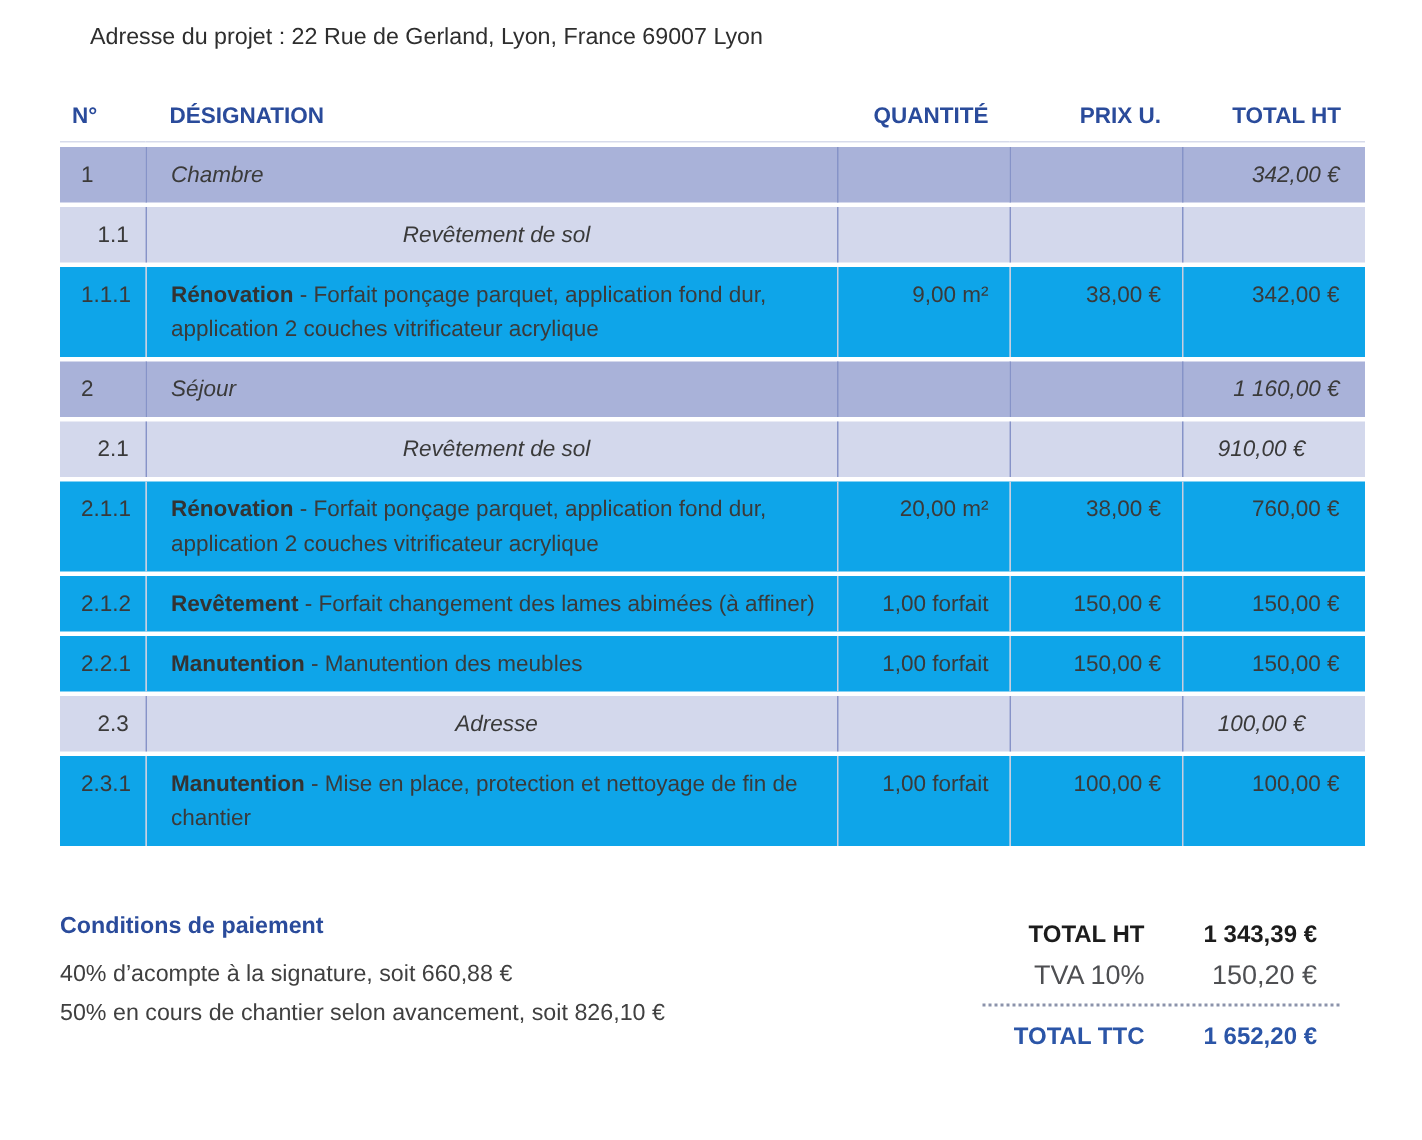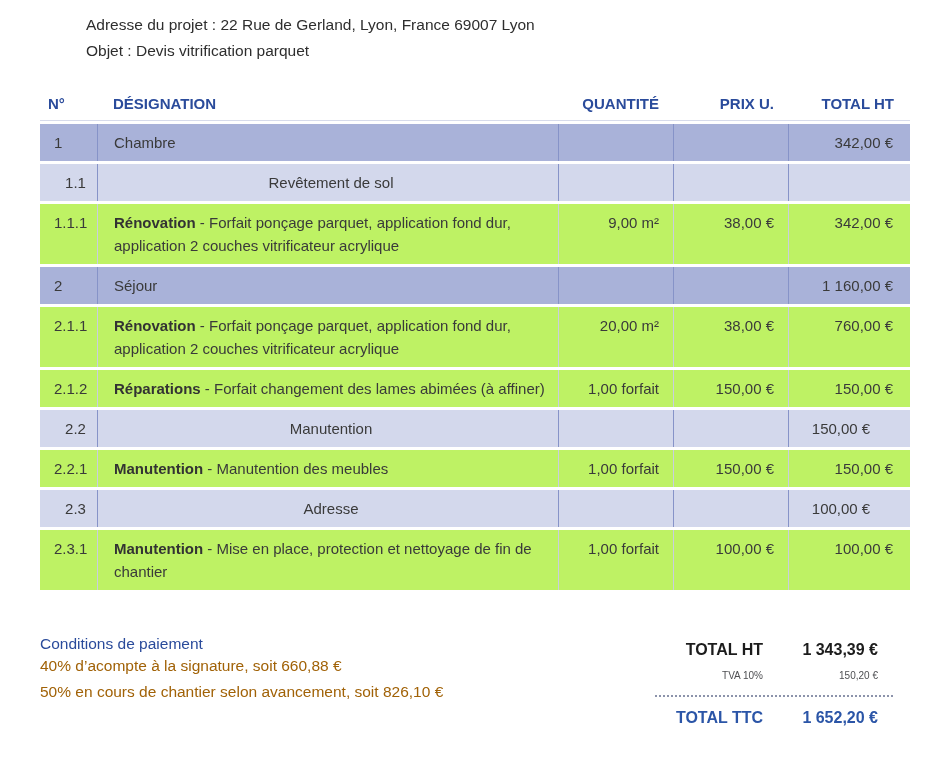--- a/index.html
+++ b/index.html
@@ -1,21 +1,21 @@
 <!DOCTYPE html>
 <html style="--header-blue: #2a4b9b; --section-bg: #a9b2d9; --subsection-bg: #d3d8ec; --divider-dark: #8693c8; --divider-light: #c9cedf; --ttc-blue: #2b55a7;"><head>
 <meta charset="utf-8">
 <style>
   * { margin:0; padding:0; box-sizing:border-box; }
   html,body { width:948px; height:760px; background:#ffffff; overflow:hidden;
     font-family:"Liberation Sans","DejaVu Sans",sans-serif; color:#333; }
   .page { width:948px; height:760px; position:relative; }
 
   
-  .doc-header { padding:12px 0 0 86px; font-size:15.5px; color:#2e2e2e; line-height:26px; }
+  .doc-header { padding:12px 0 0 60px; font-size:15.5px; color:#2e2e2e; line-height:26px; }
 
   
   table.items { border-collapse:separate; border-spacing:0 3px; table-layout:fixed;
     width:870px; margin:22px 0 0 40px; }
   th { font-size:15px; font-weight:bold; color:var(--header-blue,#2a4b9b);
     padding:6px 0 8px 0; border-bottom:1px solid #d7dbeb; }
   th.l { text-align:left; }
   th.r { text-align:right; }
   th.c-num { padding-left:8px; }
   th.c-desig { padding-left:16px; }
@@ -24,46 +24,45 @@
 
   td { font-size:15px; vertical-align:top; line-height:23px; padding:7px 0; color:#3a3a3a; }
   td.num { padding-left:14px; }
   td.desig { padding-left:16px; padding-right:10px; }
   td.qty, td.price { text-align:right; padding-right:14px; white-space:nowrap;margin-left:18px; }
   td.total { text-align:right; padding-right:17px; white-space:nowrap; }
   td.desig b { font-weight:bold; color:#333; }
 
   tr.row-section td { background:var(--section-bg,#a9b2d9); }
   tr.row-subsection td { background:var(--subsection-bg,#d3d8ec);text-align:center; }
-  tr.row-item td { background:#bef264; }
-  tr.row-section td + td, tr.row-subsection td + td { border-left:1px solid var(--divider-dark,#8693c8); }
+  tr.row-item td { background:#0ea5e9; }
+  tr.row-section td + td, tr.row-subsection td + td { border-left:1px solid var(--divider-dark,#8693c8);font-style:italic; }
   tr.row-item td + td { border-left:1px solid var(--divider-light,#c9cedf); }
 
   
   .footer { display:flex; justify-content:space-between; margin:42px 0 0 40px; width:853px; }
-  .pay-title { color:var(--header-blue,#2a4b9b); font-size:15.5px; font-weight:normal; }
-  .pay-line { font-size:15.5px; color:#a16207; line-height:26px; }
+  .pay-title { color:var(--header-blue,#2a4b9b); font-size:15.5px; font-weight:bold; margin-bottom:10px; }
+  .pay-line { font-size:15.5px; color:#404040; line-height:26px; }
 
   .totals { width:238px; margin-top:2px; }
   .t-row { display:flex; align-items:baseline; justify-content:flex-end; line-height:26px; }
   .t-label { flex:1; text-align:right; }
   .t-value { width:130px; text-align:right; padding-right:15px; white-space:nowrap; }
   .t-ht .t-label, .t-ht .t-value { font-weight:bold; font-size:16px; color:#1c1c1c; }
-  .t-tva .t-label, .t-tva .t-value { font-size:10px; color:#4e4f52; }
+  .t-tva .t-label, .t-tva .t-value { font-size:18px; color:#4e4f52; }
   .t-sep { border-top:2px dotted #8c93ab; margin:6px 0 8px 0; }
   .t-ttc .t-label, .t-ttc .t-value { font-weight:bold; font-size:16px; color:var(--ttc-blue,#2b55a7); }
 </style>
 </head>
 <body>
 
 <div class="page">
 
   <div class="doc-header">
     <div>Adresse du projet : 22 Rue de Gerland, Lyon, France 69007 Lyon</div>
-    <div>Objet : Devis vitrification parquet</div>
   </div>
 
   <table class="items">
     <colgroup>
       <col style="width:57px">
         <col style="width:461px">
         <col style="width:115px">
         <col style="width:115px">
         <col style="width:122px">
     </colgroup>
@@ -98,39 +97,39 @@
           <td class="price">38,00 €</td>
           <td class="total">342,00 €</td>
         </tr>
         <tr class="row-section">
           <td class="num">2</td>
           <td class="desig">Séjour</td>
           <td class="qty"></td>
           <td class="price"></td>
           <td class="total">1 160,00 €</td>
         </tr>
+        <tr class="row-subsection">
+          <td class="num">2.1</td>
+          <td class="desig">Revêtement de sol</td>
+          <td class="qty"></td>
+          <td class="price"></td>
+          <td class="total">910,00 €</td>
+        </tr>
         <tr class="row-item">
           <td class="num">2.1.1</td>
           <td class="desig"><b>Rénovation</b> - Forfait ponçage parquet, application fond dur, application 2 couches vitrificateur acrylique</td>
           <td class="qty">20,00 m²</td>
           <td class="price">38,00 €</td>
           <td class="total">760,00 €</td>
         </tr>
         <tr class="row-item">
           <td class="num">2.1.2</td>
-          <td class="desig"><b>Réparations</b> - Forfait changement des lames abimées (à affiner)</td>
+          <td class="desig"><b>Revêtement</b> - Forfait changement des lames abimées (à affiner)</td>
           <td class="qty">1,00 forfait</td>
           <td class="price">150,00 €</td>
-          <td class="total">150,00 €</td>
-        </tr>
-        <tr class="row-subsection">
-          <td class="num">2.2</td>
-          <td class="desig">Manutention</td>
-          <td class="qty"></td>
-          <td class="price"></td>
           <td class="total">150,00 €</td>
         </tr>
         <tr class="row-item">
           <td class="num">2.2.1</td>
           <td class="desig"><b>Manutention</b> - Manutention des meubles</td>
           <td class="qty">1,00 forfait</td>
           <td class="price">150,00 €</td>
           <td class="total">150,00 €</td>
         </tr>
         <tr class="row-subsection">

